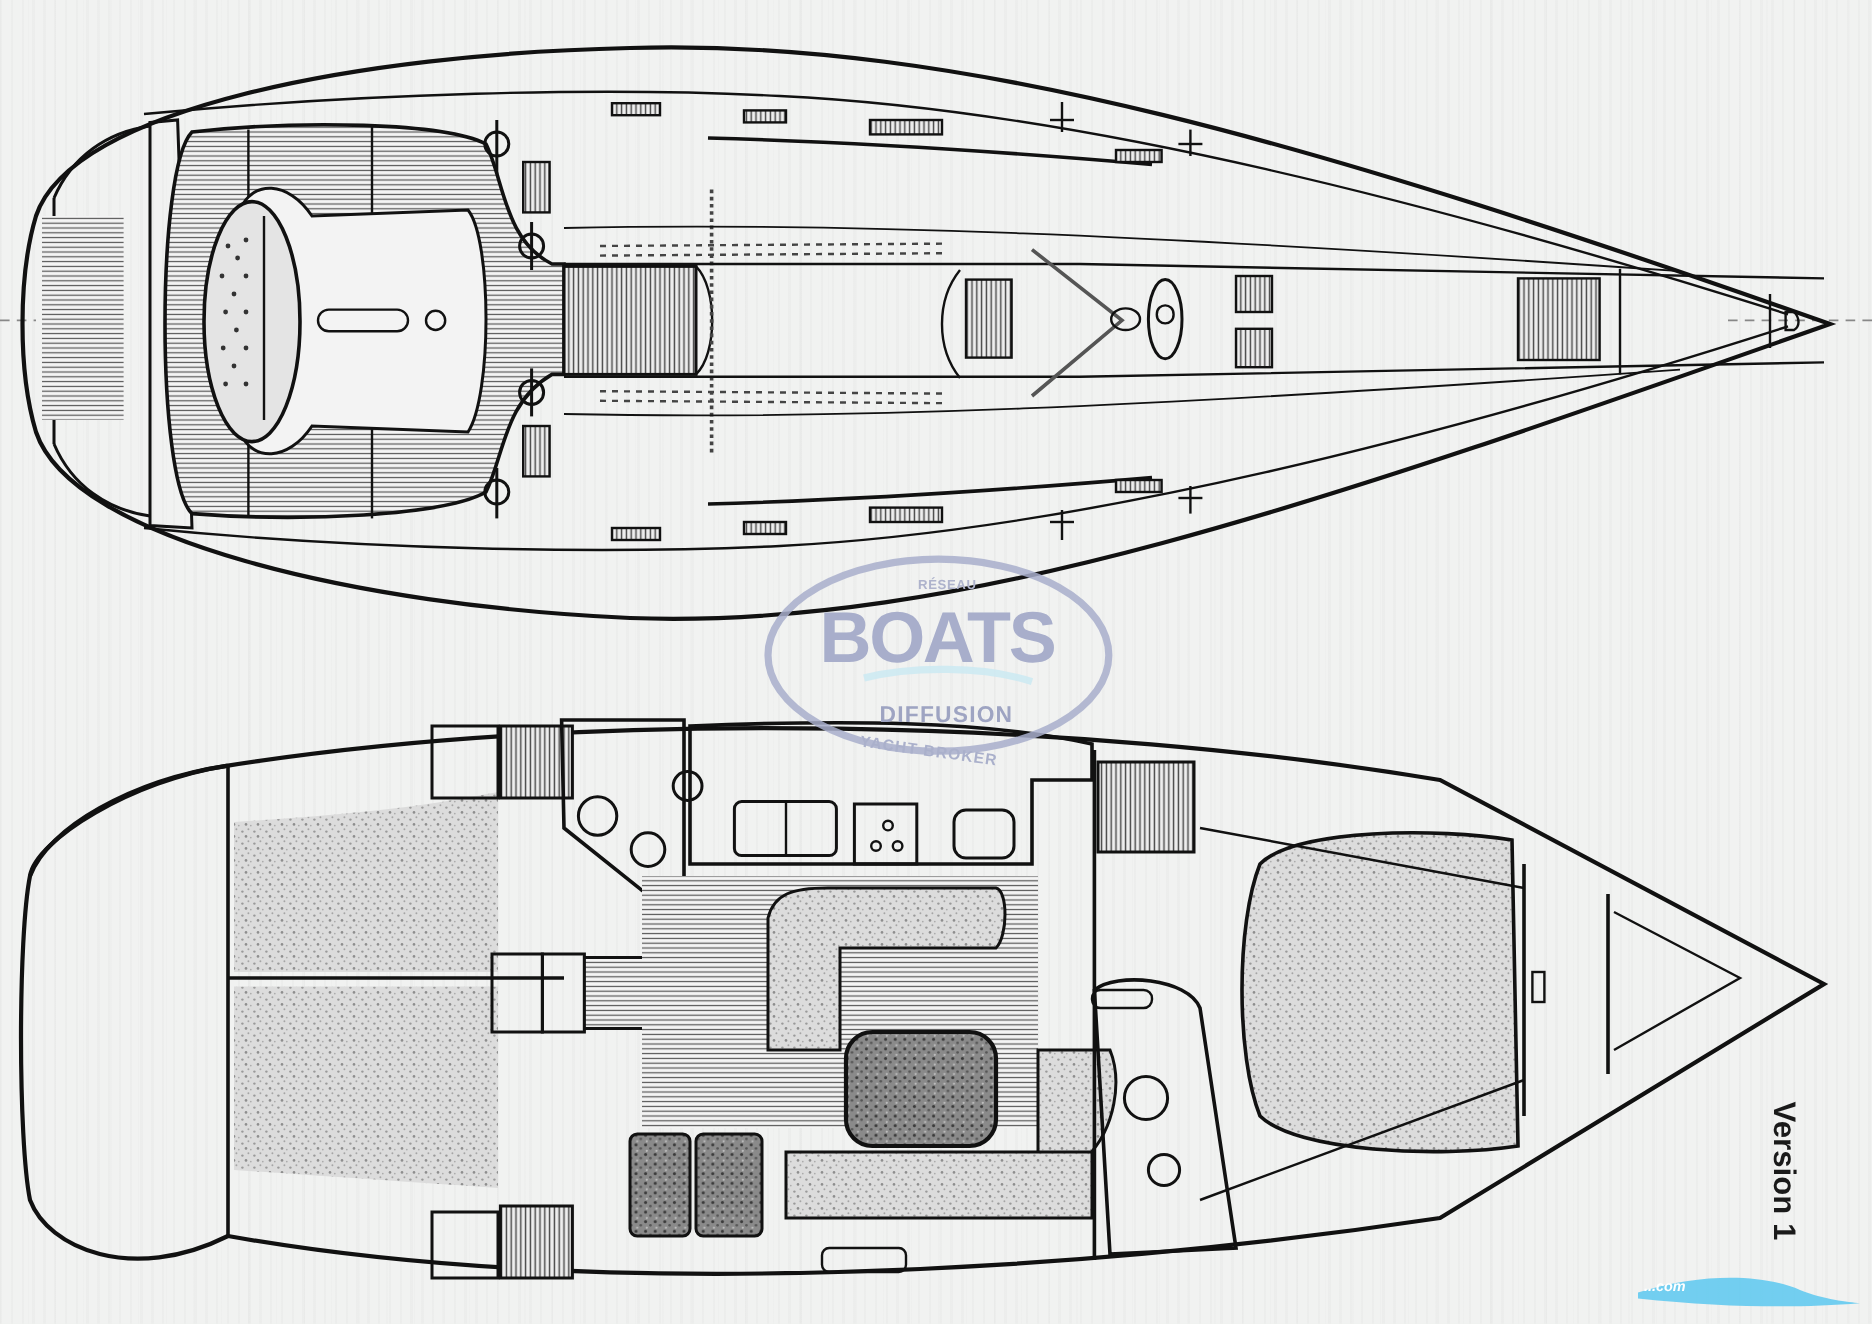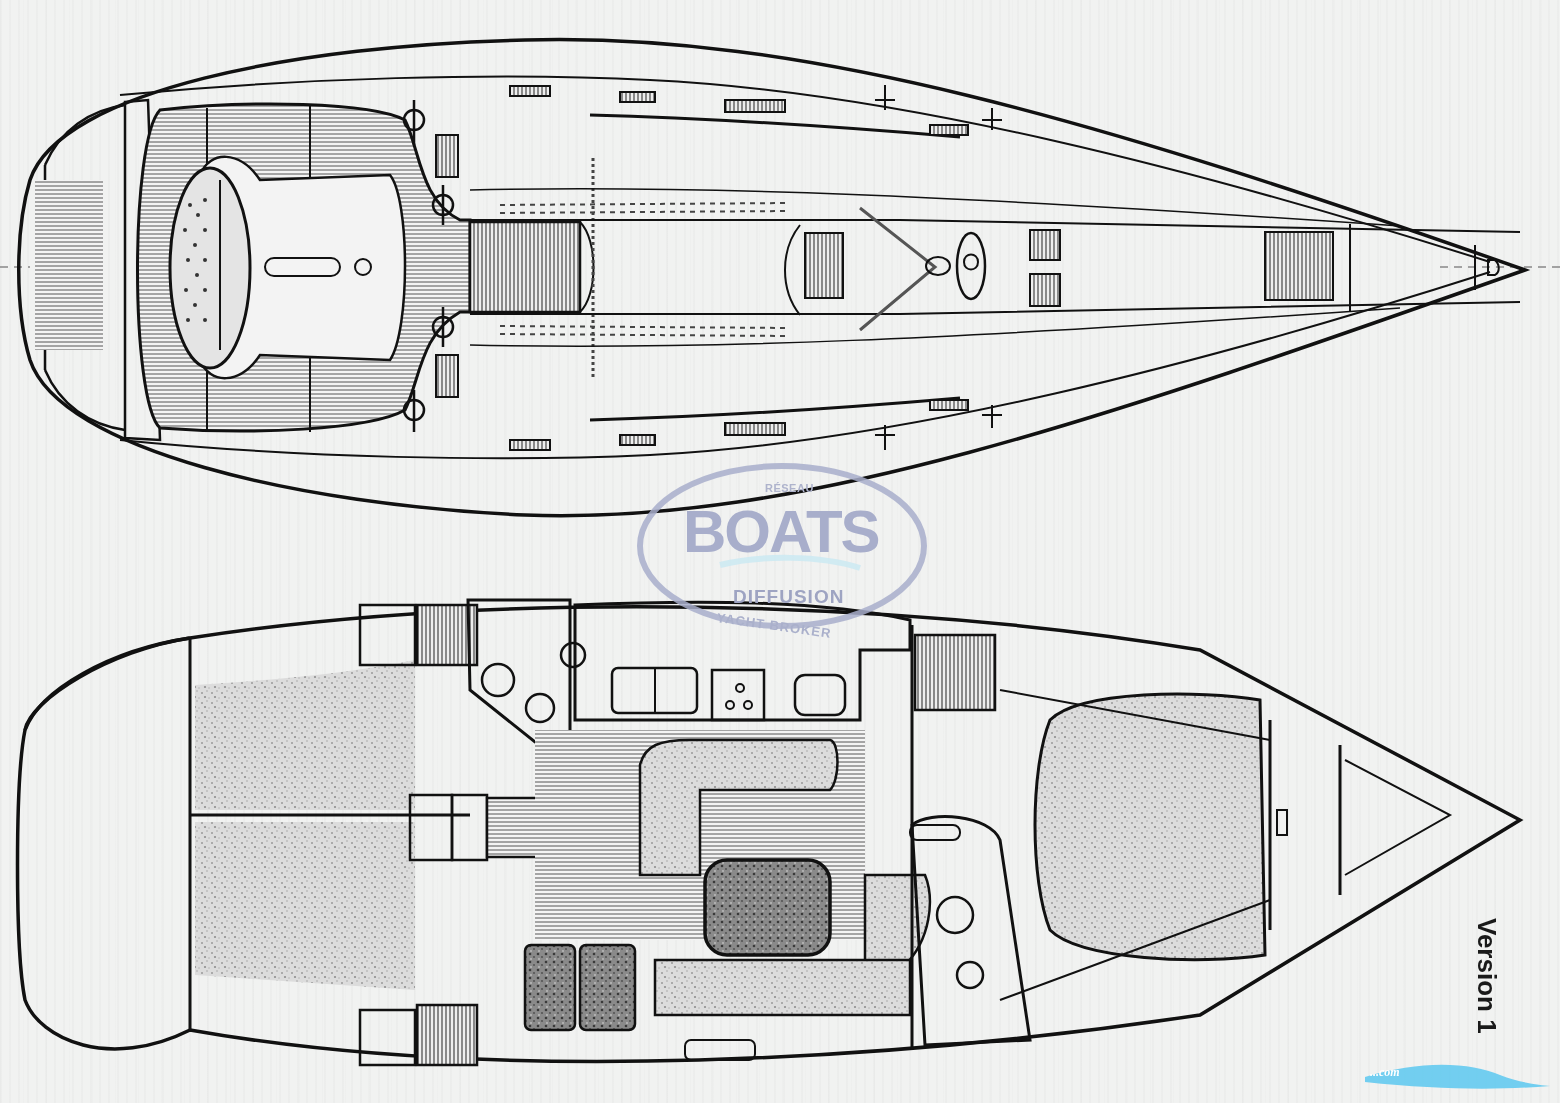--- a/index.html
+++ b/index.html
@@ -34,21 +34,21 @@
     color: #aab0cb; transform: rotate(8deg); transform-origin: left top; letter-spacing: 1px;
   }
   .version-label {
     position: absolute; left: 1466px; top: 918px;
     font-size: 26px; font-weight: bold; color: #1a1a1a;
     transform: rotate(90deg); transform-origin: left top;
     white-space: nowrap; left: 1502px;
   }
   .site-wm {
     position: absolute; left: 1370px; top: 1065px; font-size: 12px; font-weight: bold;
-    color: #ffffff; font-style: italic; font-family: Liberation Serif, serif;
+    color: #ffffff; font-style: italic;
   }
 </style>
 </head>
 <body>
 
 <div class="paper"></div>
 
 <svg class="drawing" width="1560" height="1103" viewBox="0 0 1560 1103">
   <defs>
     <pattern id="hstripes" width="6" height="4" patternUnits="userSpaceOnUse">

